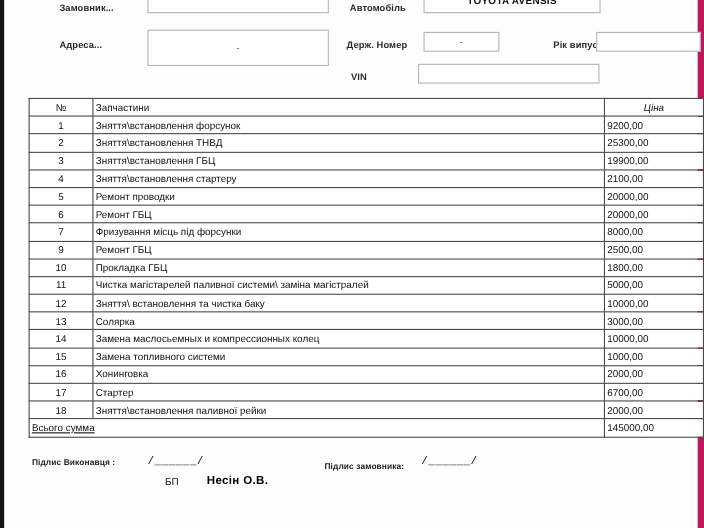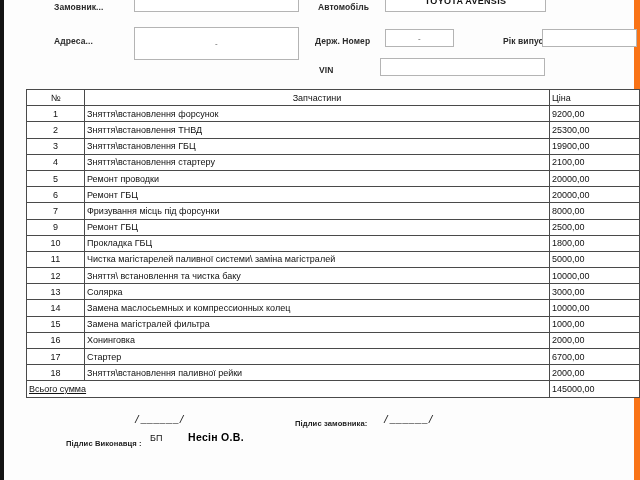--- a/index.html
+++ b/index.html
@@ -16,21 +16,21 @@
   }
 
   
   #page {
     position: relative;
     width: 640px;
     height: 480px;
     background: #ffffff;
     box-sizing: border-box;
     border-left: 4px solid #141414;
-    border-right: 6px solid #f97316;
+    border-right: 6px solid #be185d;
   }
 
   #sheet {
     position: absolute;
     left: 0;
     top: 0;
     right: 0;
     bottom: 0;
     background: #fdfdfd;
   }
@@ -84,22 +84,22 @@
     overflow: hidden;
     white-space: nowrap;
     line-height: 14px;
     background: #ffffff;
   }
   .col-num  { width: 53px;  text-align: center; }
   .col-desc { width: 460px; text-align: left; padding-left: 4px; }
   .col-price{ width: 85px;  text-align: left; padding-left: 4px; }
 
   thead th { font-weight: bold; }
-  thead th.col-desc { text-align: center; padding-left: 4px; margin-left: 10px; }
-  thead th.col-price { padding-left: 0; }
+  thead th.col-desc { text-align: left; padding-left: 4px; margin-left: 10px; }
+  thead th.col-price { text-align: center; padding-left: 0; font-style: italic; }
 
   tr.total-row td.total-label {
     text-align: left;
     padding-left: 3px;
     text-decoration: underline;
   }
 
   
   .sig-label {
     position: absolute;
@@ -227,21 +227,21 @@
             <td class="col-desc">Солярка</td>
             <td class="col-price">3000,00</td>
           </tr>
           <tr>
             <td class="col-num">14</td>
             <td class="col-desc">Замена маслосьемных и компрессионных колец</td>
             <td class="col-price">10000,00</td>
           </tr>
           <tr>
             <td class="col-num">15</td>
-            <td class="col-desc">Замена магістралей фильтра</td>
+            <td class="col-desc">Замена топливного системи</td>
             <td class="col-price">1000,00</td>
           </tr>
           <tr>
             <td class="col-num">16</td>
             <td class="col-desc">Хонинговка</td>
             <td class="col-price">2000,00</td>
           </tr>
           <tr>
             <td class="col-num">17</td>
             <td class="col-desc">Стартер</td>
@@ -254,21 +254,21 @@
           </tr>
         </tbody>
       <tfoot>
         <tr class="total-row">
           <td class="total-label" colspan="2">Всього сумма</td>
           <td class="col-price">145000,00</td>
         </tr>
       </tfoot>
     </table>
 
-    <div class="sig-label" style="left:25px; top:439px;margin-left:37px;">Підлис Виконавця :</div>
+    <div class="sig-label" style="left:25px; top:416px;">Підлис Виконавця :</div>
     <div class="sig-slot" style="left:130px; top:415px;">/______/</div>
     <div class="sig-name" style="left:184px; top:415px;margin-top:16px;">Несін  О.В.</div>
     <div class="sig-sub" style="left:146px; top:433px;">БП</div>
 
     <div class="sig-label" style="left:291px; top:419px;">Підлис замовника:</div>
     <div class="sig-slot" style="left:379px; top:415px;">/______/</div>
 
   </div>
 </div>
 

